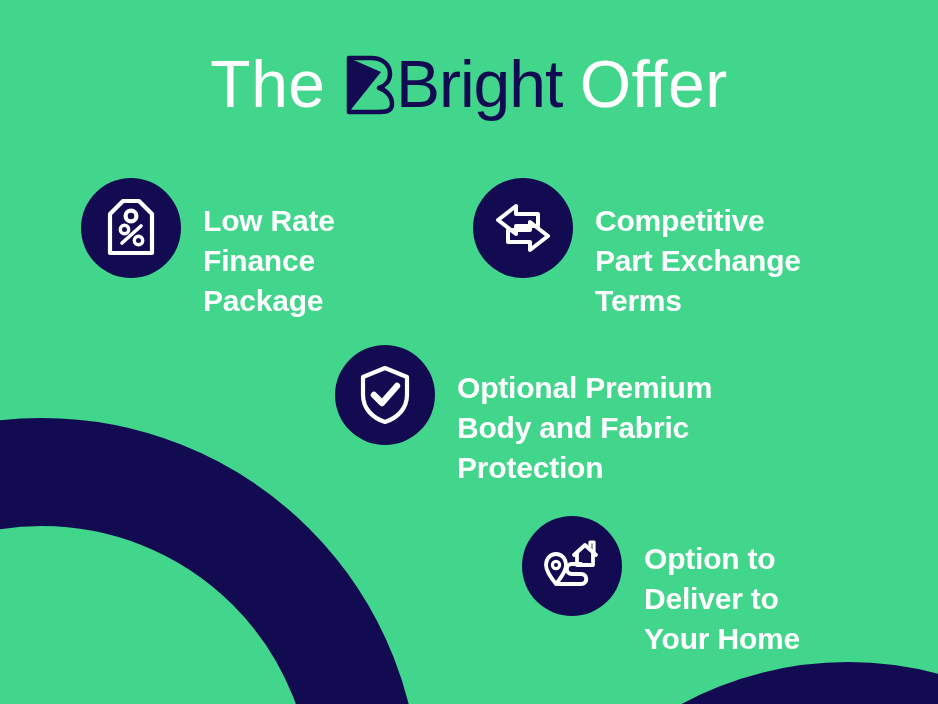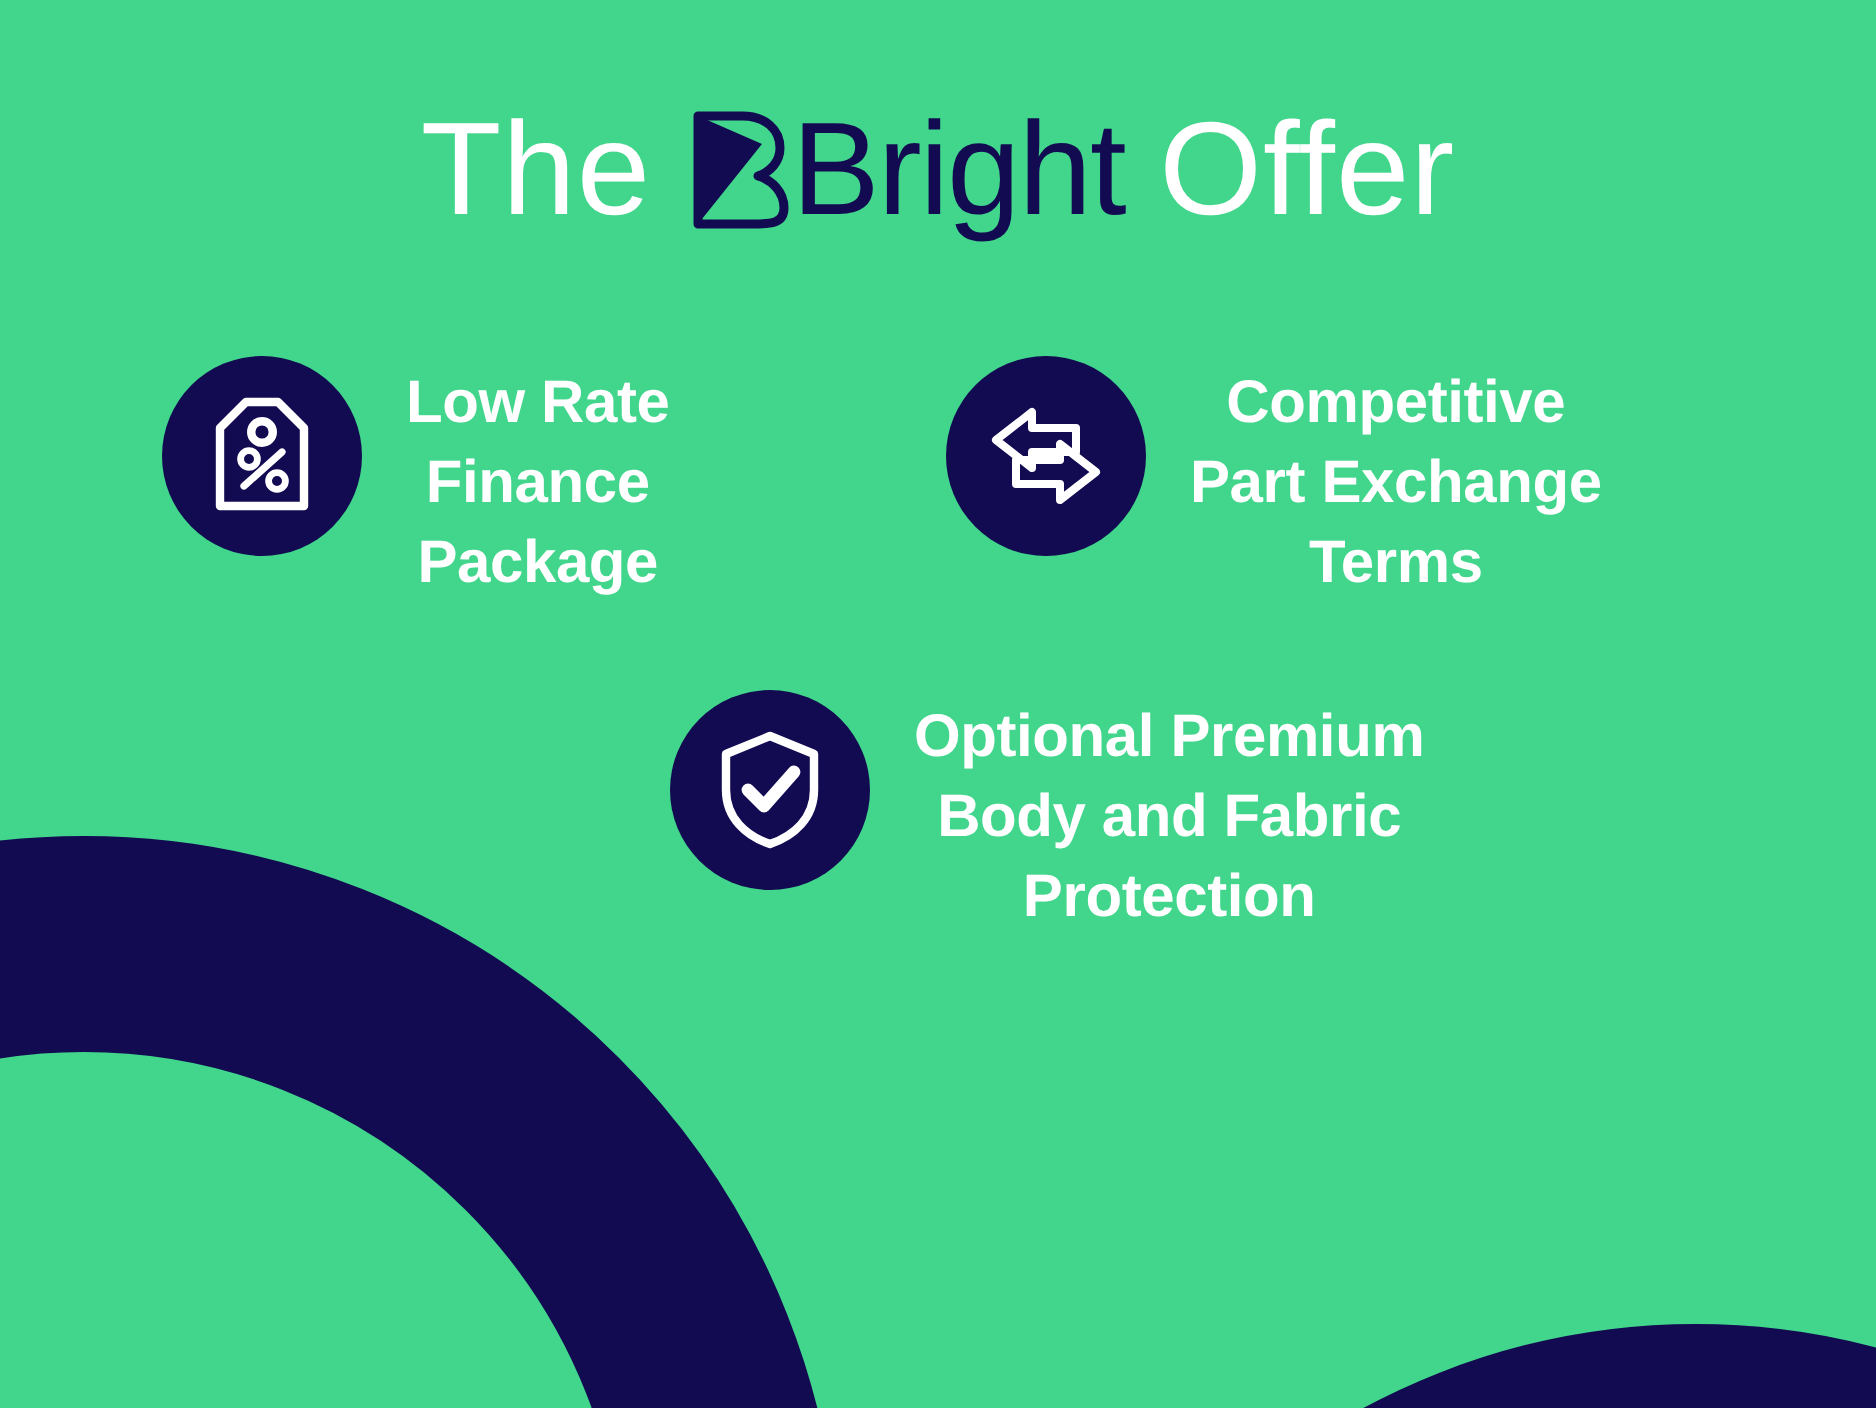--- a/index.html
+++ b/index.html
@@ -82,28 +82,27 @@
     height: 100px;
     border-radius: 50%;
     background: #120B52;
     display: flex;
     align-items: center;
     justify-content: center;
   }
   .badge svg { display: block; }
   .feature-text {
     margin-left: 22px;
-    margin-top: 4px;
+    margin-top: 23px;
     font-size: 30px;
     line-height: 40px;
     font-weight: bold;
     color: #FFFFFF;
     white-space: pre-line;
     letter-spacing: -0.2px;
-    text-align: center;
   }
 
   #feature-0 { left: 81px;  top: 178px; }
   #feature-1 { left: 473px; top: 178px; }
   #feature-2 { left: 335px; top: 345px; }
   #feature-3 { left: 522px; top: 516px; }
 
   
   #logo {
     position: absolute;
@@ -171,15 +170,32 @@
           <path d="M24 7 L24 15 L46 15 L46 27 L24 27 L24 35 L6 21 Z" fill="none" stroke="#FFFFFF" stroke-width="4" stroke-linejoin="round"></path>
           <path d="M38 23 L38 31 L16 31 L16 43 L38 43 L38 51 L56 37 Z" fill="none" stroke="#FFFFFF" stroke-width="4" stroke-linejoin="round"></path>
         </svg>
       </span>
     </div>
     <div class="feature-text">Competitive
 Part Exchange
 Terms</div>
   </div>
 
+  <div class="feature" id="feature-3">
+    <div class="badge">
+      <span>
+        <svg width="64" height="60" viewBox="0 0 64 60" aria-hidden="true">
+          <path d="M16 18 C22 18 26 23 26 29 C26 36 16 48 16 48 C16 48 6 36 6 29 C6 23 10 18 16 18 Z" fill="none" stroke="#FFFFFF" stroke-width="3.8" stroke-linejoin="round"></path>
+          <circle cx="16" cy="29" r="3.6" fill="none" stroke="#FFFFFF" stroke-width="3.2"></circle>
+          <path d="M18 48 L41 48 C48 48 48 38 41 38 L32 38 C25 38 25 28 32 28 L41 28" fill="none" stroke="#FFFFFF" stroke-width="4" stroke-linecap="round" stroke-linejoin="round"></path>
+          <path d="M34 19 L45 9 L56 19" fill="none" stroke="#FFFFFF" stroke-width="3.8" stroke-linecap="round" stroke-linejoin="round"></path>
+          <path d="M37 16 L37 29 L53 29 L53 16" fill="none" stroke="#FFFFFF" stroke-width="3.8" stroke-linejoin="round"></path>
+          <path d="M50 12 L50 6 L54 6 L54 16" fill="none" stroke="#FFFFFF" stroke-width="3.2" stroke-linejoin="round"></path>
+        </svg>
+      </span>
+    </div>
+    <div class="feature-text">Option to
+Deliver to
+Your Home</div>
+  </div>
 
 
 </div>
 
 </body></html>

